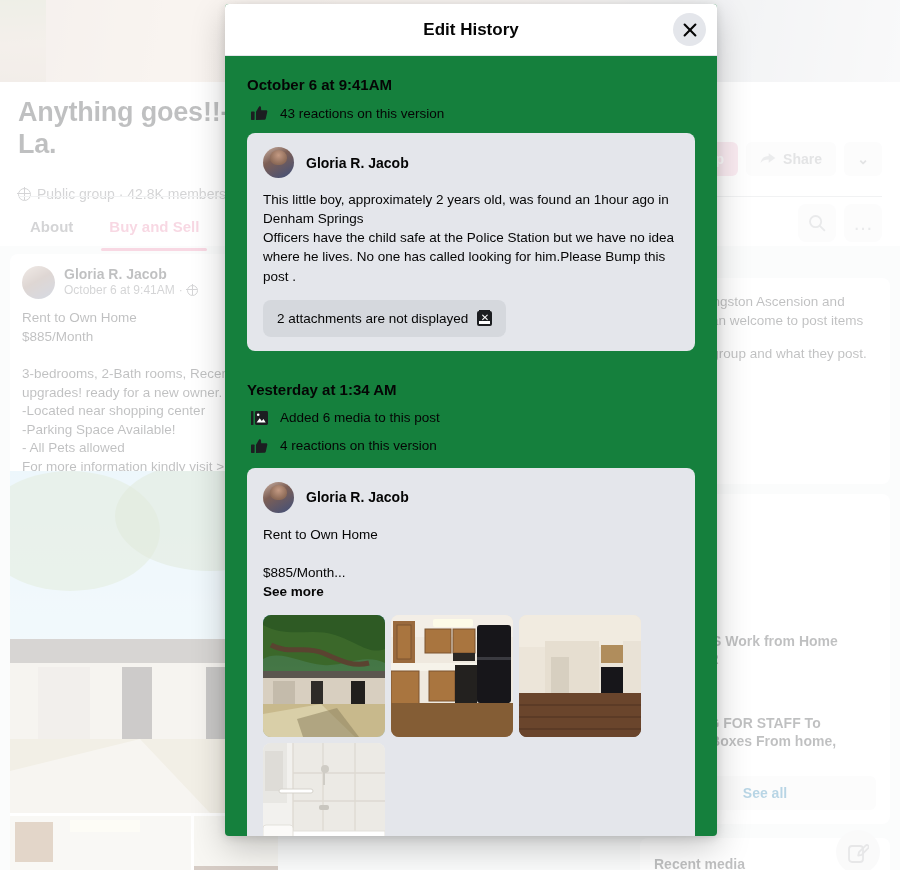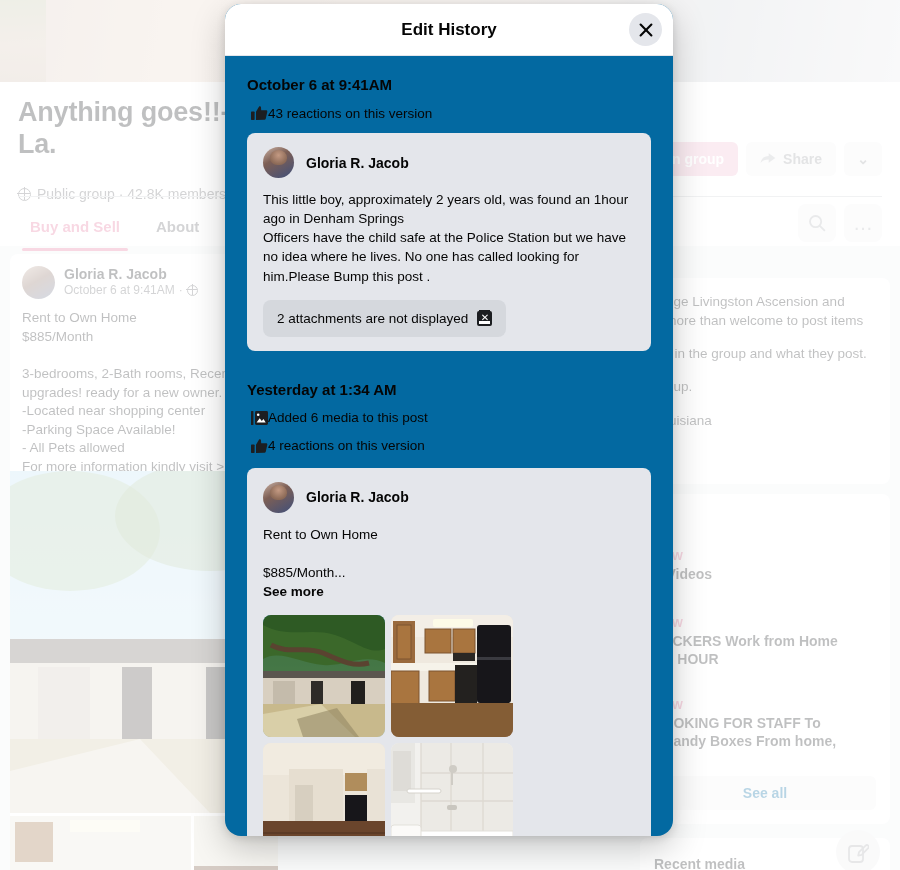--- a/index.html
+++ b/index.html
@@ -117,40 +117,40 @@
   .rtitle{font-size:14px;color:#1c1e21;font-weight:700;line-height:1.3;margin-top:3px;}
   .see-all{position:absolute;left:14px;right:14px;bottom:14px;height:34px;background:#f2f2f4;
     border-radius:6px;display:flex;align-items:center;justify-content:center;
     font-size:14px;font-weight:700;color:#0369a1;}
   .rcard-3{top:838px;width:250px;height:70px;}
   .fab{position:absolute;right:20px;top:830px;width:44px;height:44px;border-radius:50%;
     background:#ececee;display:flex;align-items:center;justify-content:center;color:#9b9da1;}
 
   
   #modal {
-    position:absolute; left:225px; top:4px; width:448px; height:832px;
-    background:#0369a1; border-radius:16px;
+    position:absolute; left:225px; top:4px; width:492px; height:832px;
+    background:#15803d; border-radius:4px;
     box-shadow:0 12px 34px rgba(0,0,0,.22), 0 2px 10px rgba(0,0,0,.12);
     z-index:100; display:flex; flex-direction:column; overflow:hidden;
   }
   .modal-header{
     position:relative; height:52px; flex:0 0 52px;
     display:flex; align-items:center; justify-content:center;
     border-bottom:1px solid #e4e6eb; background:#fff;
   }
   .modal-title{font-size:17px;font-weight:700;color:#050505;}
   .close-btn{
     position:absolute; right:11px; top:9px; width:33px;height:33px;border-radius:50%;
     background:#e4e6eb; display:flex;align-items:center;justify-content:center;
     border:none; cursor:pointer;
   }
   .modal-body{flex:1 1 auto; overflow:hidden; padding:0 22px;}
 
   .sec-date{font-size:15px;font-weight:700;color:#050505;margin-top:20px;}
-  .evt{display:flex;align-items:center;margin-top:12px;padding-left:4px;}
+  .evt{display:flex;align-items:center;gap:12px;margin-top:12px;padding-left:4px;}
   .evt-label{font-size:13.5px;color:#050505;}
 
   .ver-card{
     background:#e4e6eb; border-radius:8px; padding:14px 16px; margin-top:12px;
   }
   .ver-head{display:flex;align-items:center;gap:12px;}
   .ver-avatar{width:31px;height:31px;border-radius:50%;flex:0 0 auto;overflow:hidden;
     background:linear-gradient(150deg,#cdb4a6 0%,#7d5f55 38%,#3f4f7a 100%);position:relative;}
   .ver-avatar:after{content:"";position:absolute;left:7px;top:3px;width:17px;height:15px;border-radius:50% 50% 45% 45%;
     background:radial-gradient(circle at 50% 35%, #c49a83 0%, #8c6a57 70%);}
@@ -191,22 +191,22 @@
   <div class="grp-title">Anything goes!!- buy, sell, trade anything in La.</div>
 
   <div class="grp-meta">
     <span class="globe"></span>
     <span>Public group · 42.8K members</span>
   </div>
 
   <div class="grp-divider"></div>
 
   <div class="grp-tabs">
+    <div class="grp-tab">About</div>
     <div class="grp-tab active">Buy and Sell</div>
-    <div class="grp-tab">About</div>
     <div class="grp-tab">Discussion</div>
   </div>
 
   <div class="hdr-actions">
     <button class="btn-join">
       <span>
         <svg width="15" height="13" viewBox="0 0 15 13">
             <circle cx="4.4" cy="4" r="2.8" fill="#fff"></circle>
             <circle cx="10.6" cy="4.6" r="2.3" fill="#fff"></circle>
             <path d="M0.4 12.5c0-2.6 1.8-4.2 4-4.2s4 1.6 4 4.2z" fill="#fff"></path>

